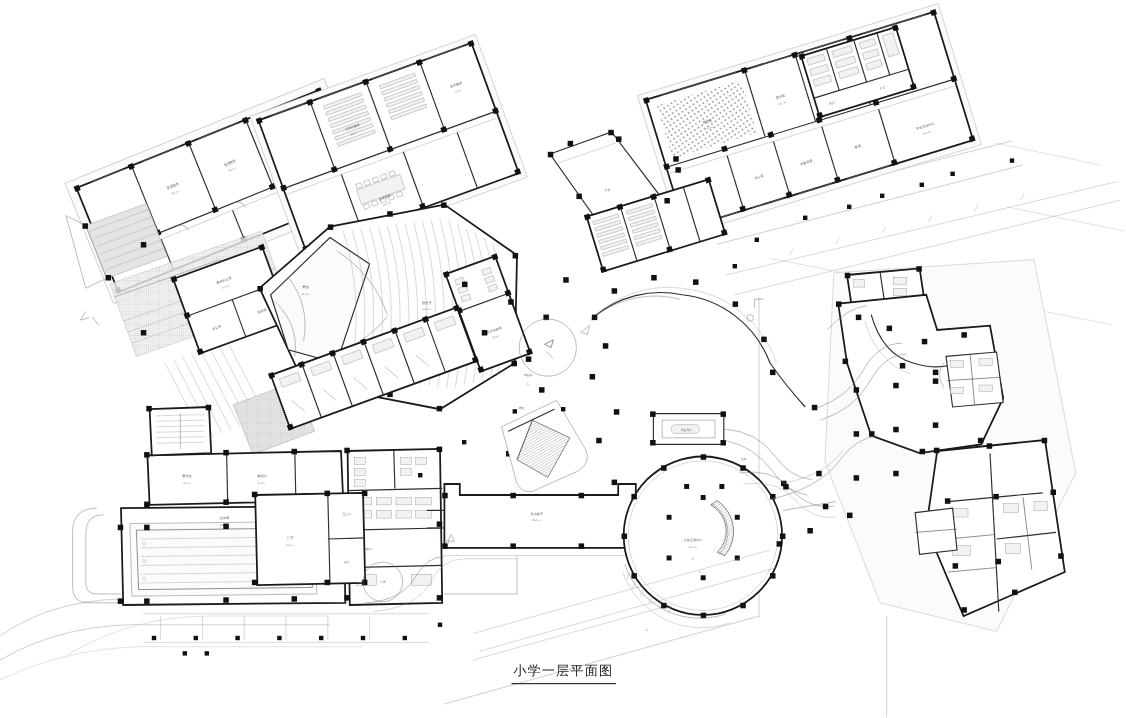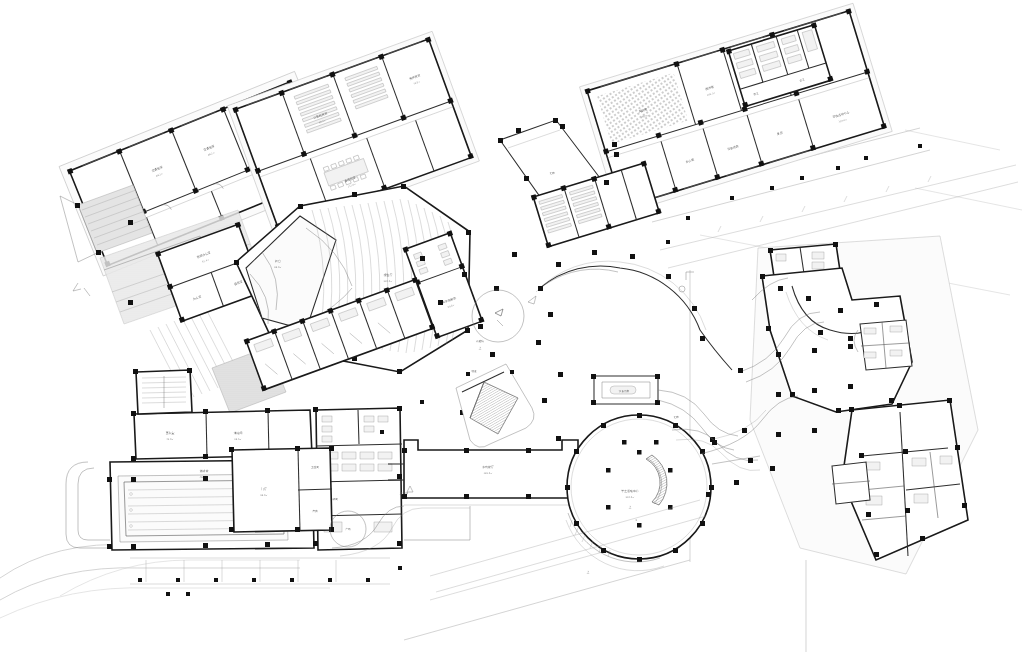--- a/index.html
+++ b/index.html
@@ -977,14 +977,17 @@
       <rect x="380" y="430" width="4" height="4"></rect>
     </g>
 
     <g class="hair">
       <path d="M430 576 L700 500"></path>
       <path d="M436 592 L706 516"></path>
     </g>
 
   </svg>
 
+  <div id="title-block">
+    <span id="plan-title">小学一层平面图</span>
+  </div>
 
 </div>
 
 </body></html>

